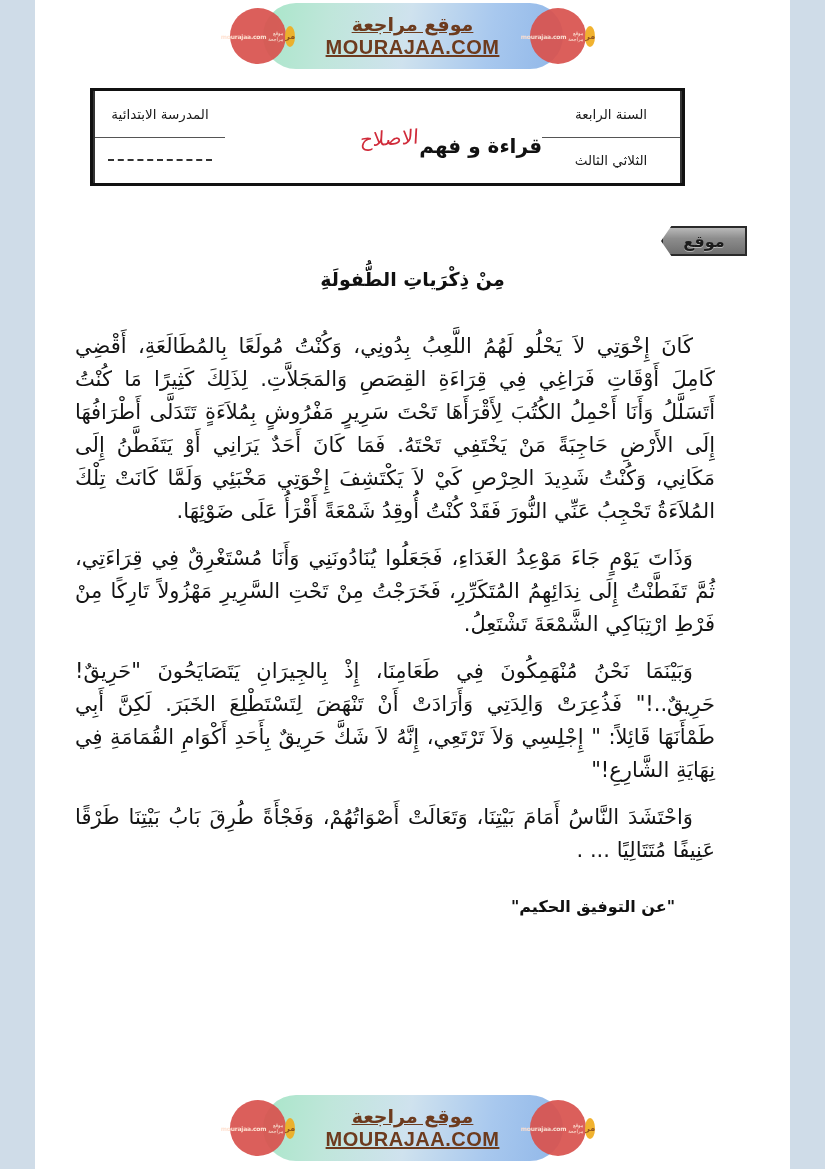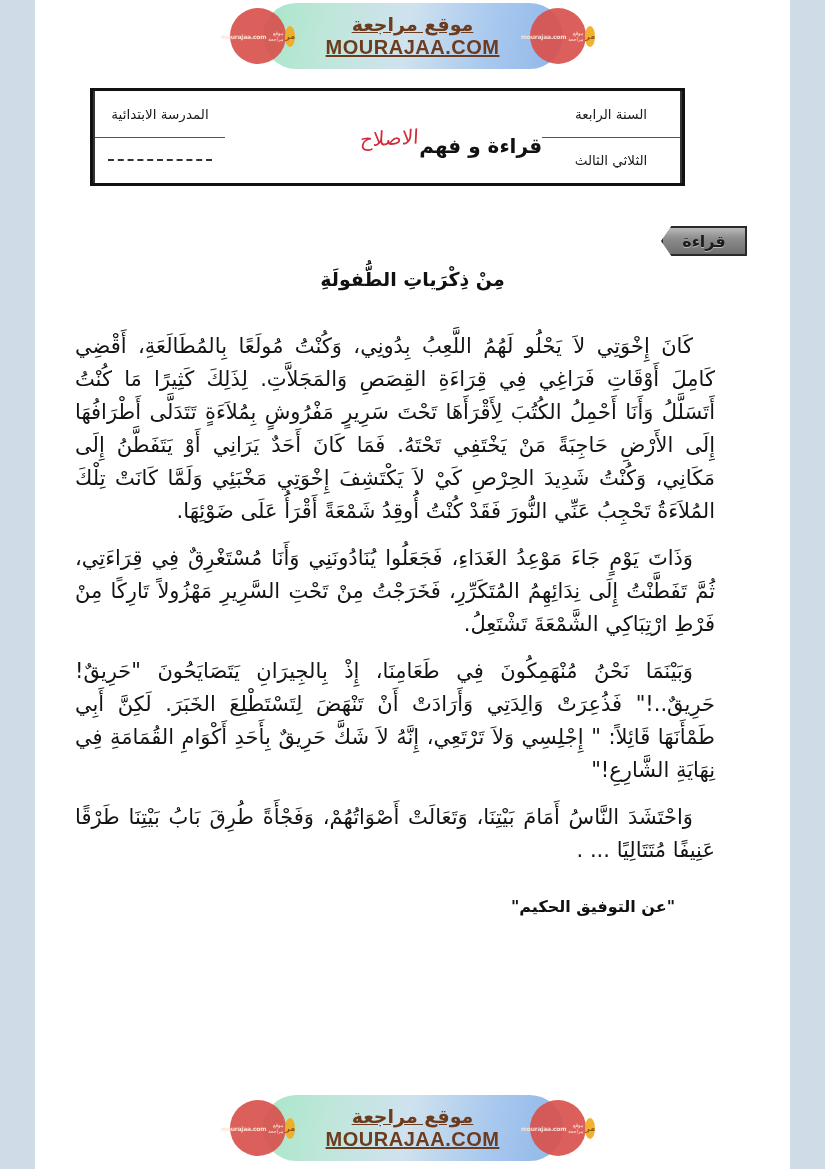--- a/index.html
+++ b/index.html
@@ -258,21 +258,21 @@
   </div>
 
   <div class="hdr-col left">
     <div class="hdr-cell">السنة الرابعة</div>
     <div class="hdr-cell">الثلاثي الثالث</div>
   </div>
 
 </div>
 
 <div class="text-banner">
-  <span>قراءة</span>
+  <span>موقع</span>
 </div>
 
 <div class="doc-title">مِنْ ذِكْرَياتِ الطُّفولَةِ</div>
 
 <div class="doc-body">
   <p class="para">كَانَ إِخْوَتِي لاَ يَحْلُو لَهُمُ اللَّعِبُ بِدُونِي، وَكُنْتُ مُولَعًا بِالمُطَالَعَةِ، أَقْضِي كَامِلَ أَوْقَاتِ فَرَاغِي فِي قِرَاءَةِ القِصَصِ وَالمَجَلاَّتِ. لِذَلِكَ كَثِيرًا مَا كُنْتُ أَتَسَلَّلُ وَأَنَا أَحْمِلُ الكُتُبَ لِأَقْرَأَهَا تَحْتَ سَرِيرٍ مَفْرُوشٍ بِمُلاَءَةٍ تَتَدَلَّى أَطْرَافُهَا إِلَى الأَرْضِ حَاجِبَةً مَنْ يَخْتَفِي تَحْتَهُ. فَمَا كَانَ أَحَدٌ يَرَانِي أَوْ يَتَفَطَّنُ إِلَى مَكَانِي، وَكُنْتُ شَدِيدَ الحِرْصِ كَيْ لاَ يَكْتَشِفَ إِخْوَتِي مَخْبَئِي وَلَمَّا كَانَتْ تِلْكَ المُلاَءَةُ تَحْجِبُ عَنِّي النُّورَ فَقَدْ كُنْتُ أُوقِدُ شَمْعَةً أَقْرَأُ عَلَى ضَوْئِهَا.</p>
   <p class="para">وَذَاتَ يَوْمٍ جَاءَ مَوْعِدُ الغَدَاءِ، فَجَعَلُوا يُنَادُونَنِي وَأَنَا مُسْتَغْرِقٌ فِي قِرَاءَتِي، ثُمَّ تَفَطَّنْتُ إِلَى نِدَائِهِمُ المُتَكَرِّرِ، فَخَرَجْتُ مِنْ تَحْتِ السَّرِيرِ مَهْزُولاً تَارِكًا مِنْ فَرْطِ ارْتِبَاكِي الشَّمْعَةَ تَشْتَعِلُ.</p>
   <p class="para">وَبَيْنَمَا نَحْنُ مُنْهَمِكُونَ فِي طَعَامِنَا، إِذْ بِالجِيرَانِ يَتَصَايَحُونَ "حَرِيقٌ! حَرِيقٌ..!" فَذُعِرَتْ وَالِدَتِي وَأَرَادَتْ أَنْ تَنْهَضَ لِتَسْتَطْلِعَ الخَبَرَ. لَكِنَّ أَبِي طَمْأَنَهَا قَائِلاً: " إِجْلِسِي وَلاَ تَرْتَعِي، إِنَّهُ لاَ شَكَّ حَرِيقٌ بِأَحَدِ أَكْوَامِ القُمَامَةِ فِي نِهَايَةِ الشَّارِعِ!"</p>
   <p class="para">وَاحْتَشَدَ النَّاسُ أَمَامَ بَيْتِنَا، وَتَعَالَتْ أَصْوَاتُهُمْ، وَفَجْأَةً طُرِقَ بَابُ بَيْتِنَا طَرْقًا عَنِيفًا مُتَتَالِيًا ... .</p>
   <div class="attribution">"عن التوفيق الحكيم"</div>

